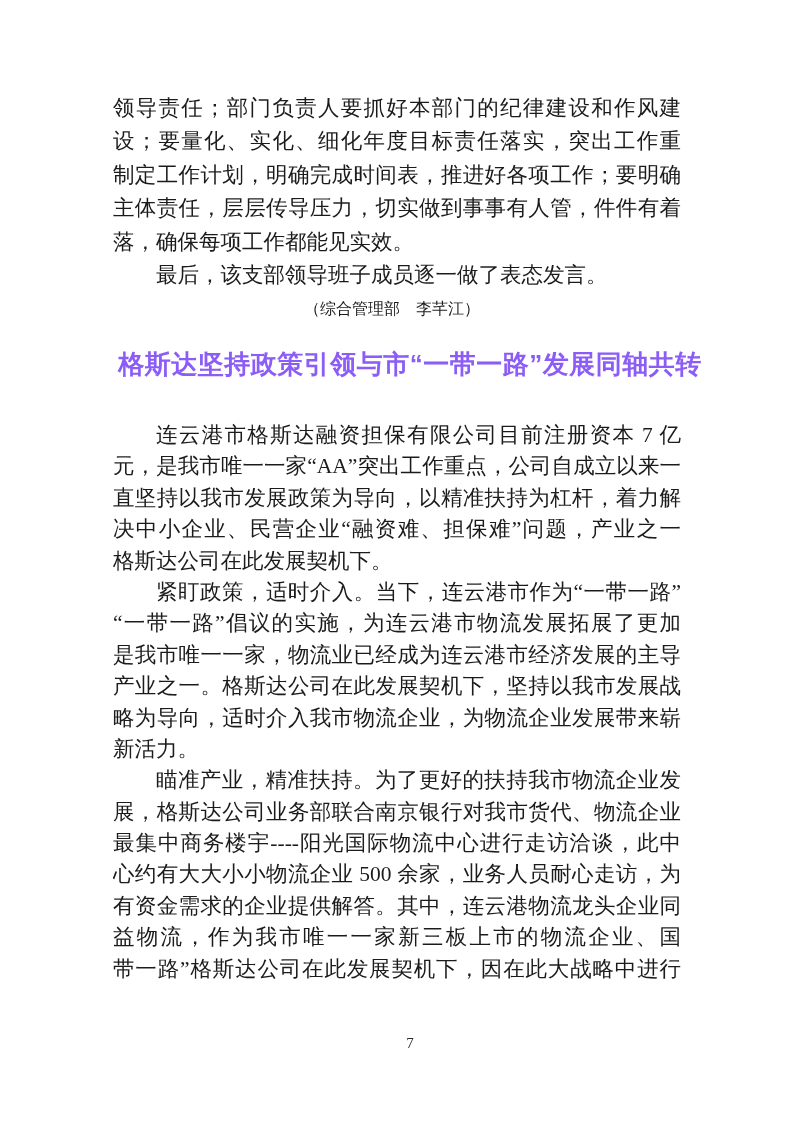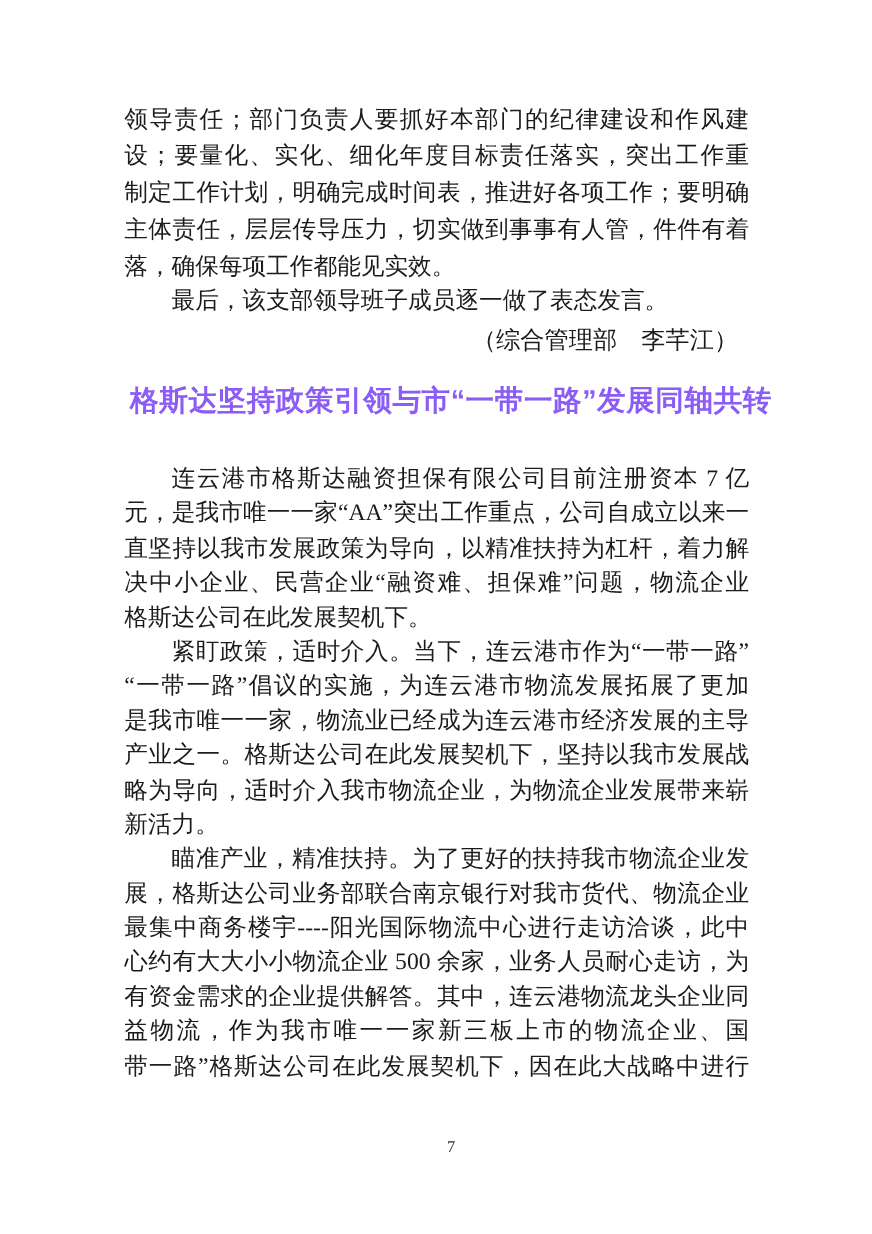--- a/index.html
+++ b/index.html
@@ -24,25 +24,25 @@
   }
   .pitch-a .line { height:33.4px; line-height:33.4px; }
   .pitch-b .line { height:31.4px; line-height:31.4px; }
   .line.end    { text-align-last:left; }
   .line.indent { text-indent:2em; }
 
   #prev-article { top:92px; }
 
   .closing {
     font-size:21.5px; height:33.4px; line-height:33.4px;
-    text-indent:2em; text-align:left;font-family:Liberation Mono, monospace;
+    text-indent:2em; text-align:left;
   }
   .byline {
-    font-size:22px; height:33.4px; line-height:33.4px;
-    text-align:right; padding-right:10px;
+    font-size:16px; height:33.4px; line-height:33.4px;
+    text-align:center; padding-right:10px;
   }
 
   #article-title {
     position:absolute; left:0; right:0; top:347px;
     text-align:center;
     font-family:"Liberation Sans","DejaVu Sans",sans-serif;
     font-weight:700;
     font-size:26px;
     line-height:34px;
     color:#8b5cf6;
@@ -75,21 +75,21 @@
     <div class="byline">（综合管理部　李芊江）</div>
   </div>
 
   <div id="article-title">格斯达坚持政策引领与市“一带一路”发展同轴共转</div>
 
   <div id="article-body" class="textcol pitch-b">
     <div>
         <div class="line indent">连云港市格斯达融资担保有限公司目前注册资本 7 亿</div>
         <div class="line">元，是我市唯一一家“AA”突出工作重点，公司自成立以来一</div>
         <div class="line">直坚持以我市发展政策为导向，以精准扶持为杠杆，着力解</div>
-        <div class="line">决中小企业、民营企业“融资难、担保难”问题，物流企业</div>
+        <div class="line">决中小企业、民营企业“融资难、担保难”问题，产业之一</div>
         <div class="line end">格斯达公司在此发展契机下。</div>
       </div>
     <div>
         <div class="line indent">紧盯政策，适时介入。当下，连云港市作为“一带一路”</div>
         <div class="line">“一带一路”倡议的实施，为连云港市物流发展拓展了更加</div>
         <div class="line">是我市唯一一家，物流业已经成为连云港市经济发展的主导</div>
         <div class="line">产业之一。格斯达公司在此发展契机下，坚持以我市发展战</div>
         <div class="line">略为导向，适时介入我市物流企业，为物流企业发展带来崭</div>
         <div class="line end">新活力。</div>
       </div>

